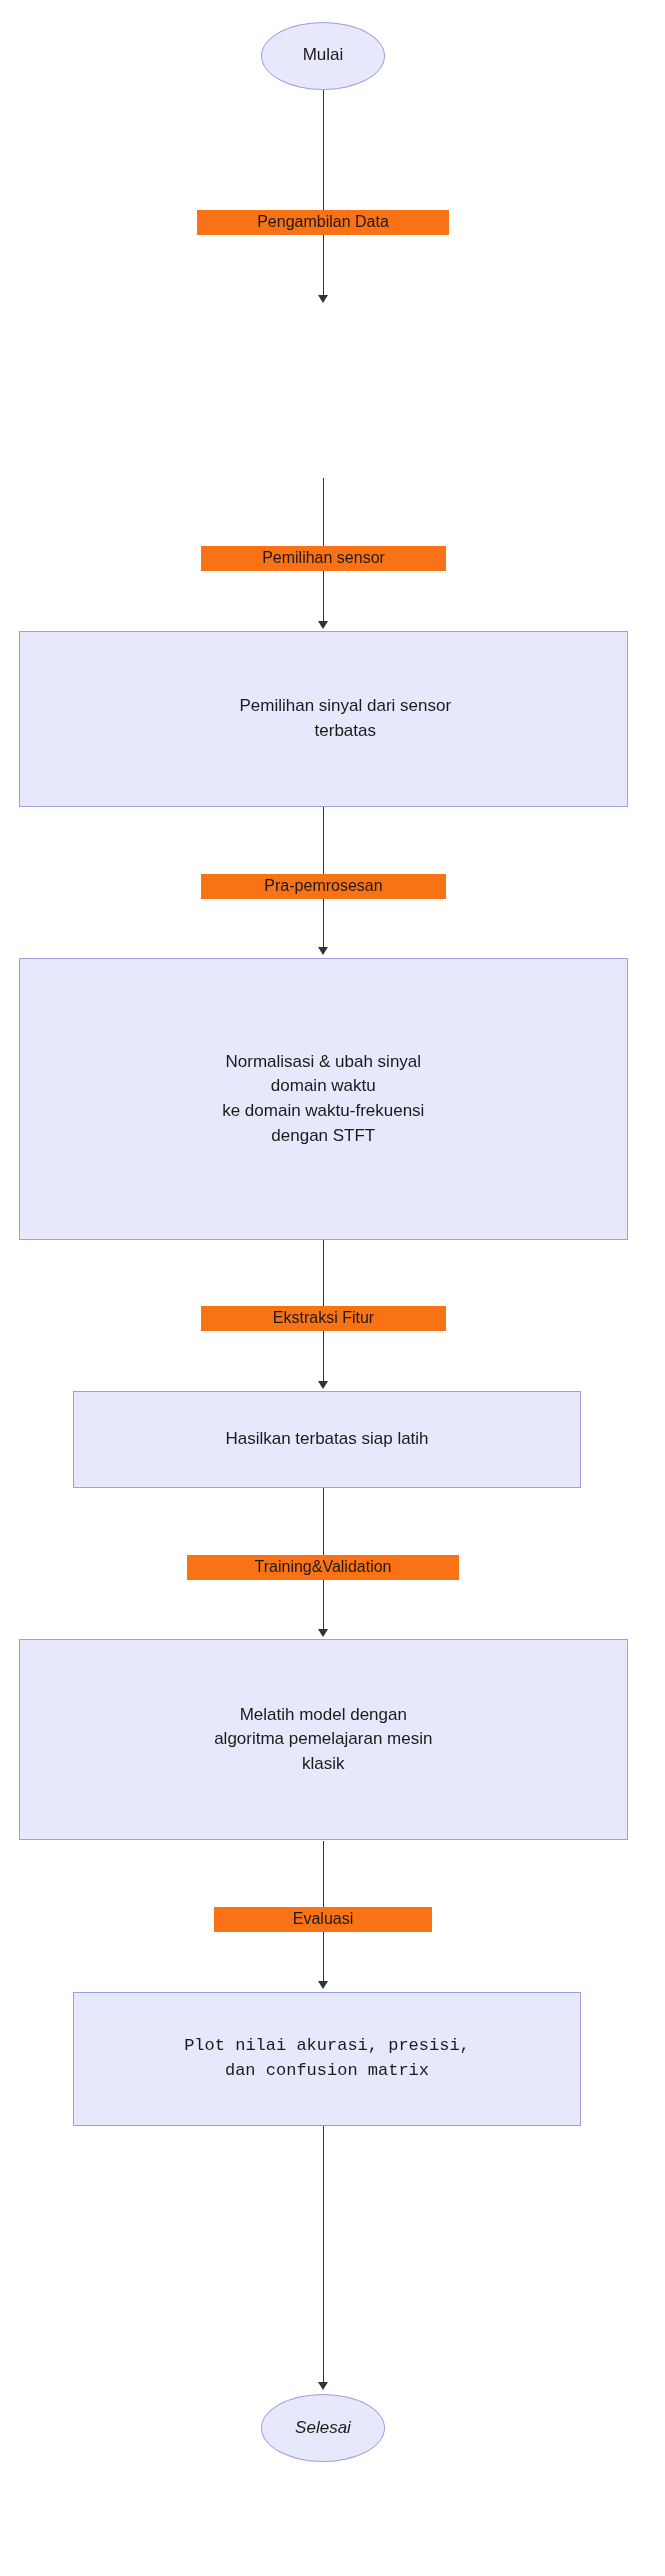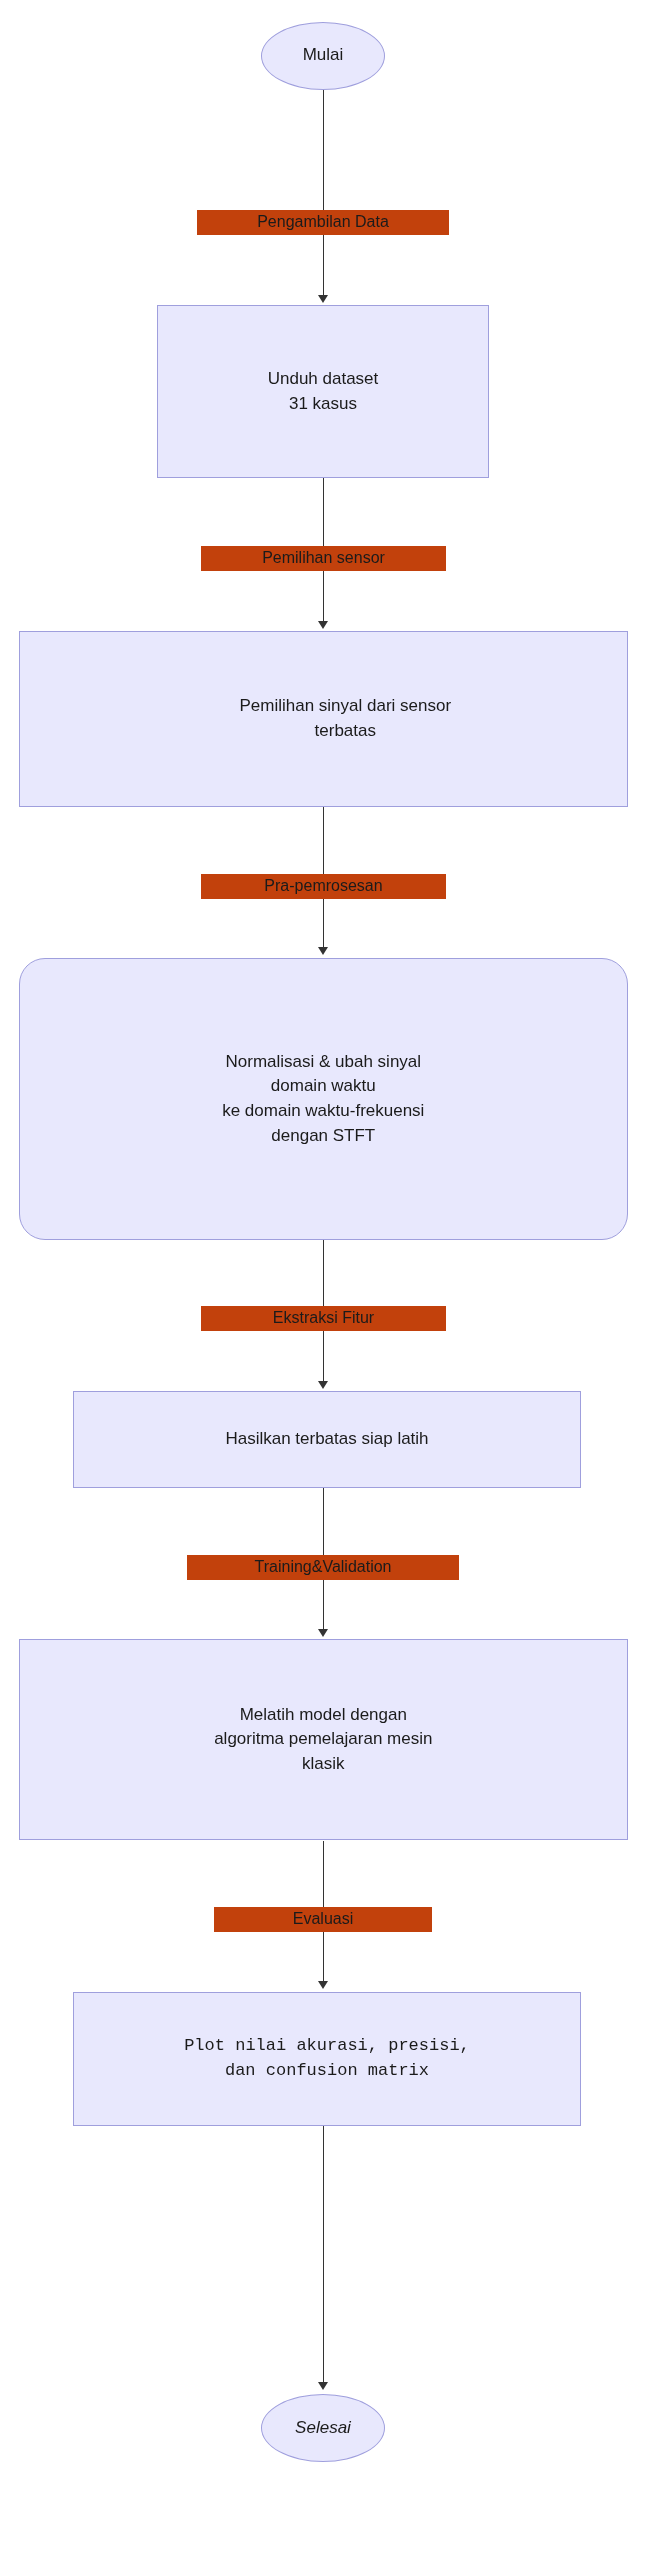--- a/index.html
+++ b/index.html
@@ -38,21 +38,21 @@
     white-space: pre-line;
   }
 
   .node.terminator {
     border-radius: 50%;
   }
 
   .edge-label {
     position: absolute;
     box-sizing: border-box;
-    background: #c2410c;
+    background: #f97316;
     color: #1b1b1b;
     font-size: 16px;
     line-height: 1.3;
     padding: 2px 5.4px;
     white-space: nowrap;
     text-align: center;
   }
 
   .arrow-line {
     position: absolute;
@@ -77,43 +77,39 @@
   <div class="node terminator" style="left:257px; top:21.5px; width:124px; height:68px; border-radius:50%;">
     <span>Mulai</span>
   </div>
 
   <div class="arrow-line" style="left:319px; top:90px; height:208px;"></div>
   <div class="arrow-head" style="left:314px; top:295px;"></div>
   <div class="edge-label" style="left:193px; top:210px; width:252px; text-align:center;">
     <span>Pengambilan Data</span>
   </div>
 
-  <div class="node" style="left:153px; top:305px; width:332px; height:173px;">
-    <span>Unduh dataset
-31 kasus</span>
-  </div>
 
   <div class="arrow-line" style="left:319px; top:478px; height:144px;"></div>
   <div class="arrow-head" style="left:314px; top:621px;"></div>
   <div class="edge-label" style="left:197px; top:546px; width:245px; text-align:center;">
     <span>Pemilihan sensor</span>
   </div>
 
   <div class="node" style="left:14.8px; top:631px; width:609px; height:176px;padding-left:44px;">
     <span>Pemilihan sinyal dari sensor
 terbatas</span>
   </div>
 
   <div class="arrow-line" style="left:319px; top:807px; height:143px;"></div>
   <div class="arrow-head" style="left:314px; top:947px;"></div>
   <div class="edge-label" style="left:197px; top:874px; width:245px; text-align:center;">
     <span>Pra-pemrosesan</span>
   </div>
 
-  <div class="node" style="left:14.8px; top:958px; width:609px; height:282px;border-radius:26px;">
+  <div class="node" style="left:14.8px; top:958px; width:609px; height:282px;">
     <span>Normalisasi &amp; ubah sinyal
 domain waktu
 ke domain waktu-frekuensi
 dengan STFT</span>
   </div>
 
   <div class="arrow-line" style="left:319px; top:1240px; height:143px;"></div>
   <div class="arrow-head" style="left:314px; top:1381px;"></div>
   <div class="edge-label" style="left:197px; top:1306px; width:245px; text-align:center;">
     <span>Ekstraksi Fitur</span>

